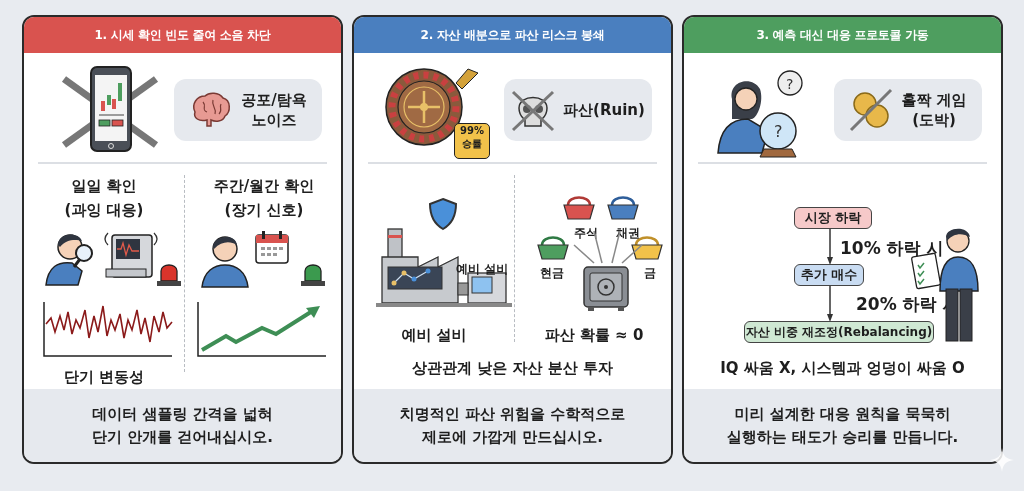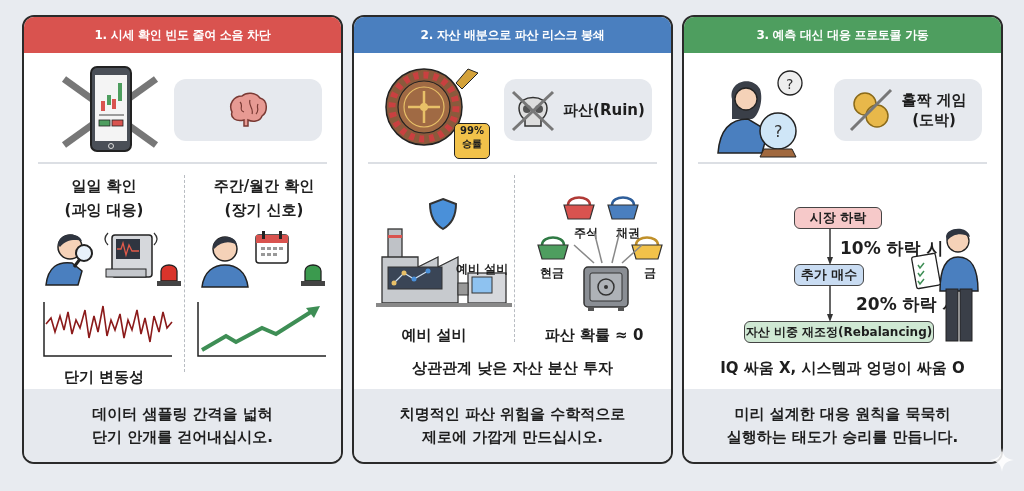--- a/index.html
+++ b/index.html
@@ -86,20 +86,22 @@
       <rect x="62" y="18" width="4" height="18" fill="#4e9e5f"></rect>
       <rect x="43" y="55" width="11" height="6" fill="#4e9e5f" stroke="#222" stroke-width="0.8"></rect>
       <rect x="56" y="55" width="11" height="6" fill="#d9534f" stroke="#222" stroke-width="0.8"></rect>
       <circle cx="55" cy="81" r="2.5" fill="none" stroke="#ddd" stroke-width="1"></circle>
     </svg>
     <div class="pill">
       <svg style="position:relative" width="44" height="40" viewBox="0 0 44 40">
         <path d="M6 22 C2 14 8 6 16 6 C20 2 30 2 34 8 C42 10 42 22 36 26 C34 32 26 32 22 30 L22 36 L18 36 L18 30 C10 32 4 28 6 22 Z" fill="#e79a93" stroke="#7a3a34" stroke-width="1.5"></path>
         <path d="M14 12 C18 16 12 20 18 22 M24 10 C22 16 28 18 26 24 M32 14 C30 18 34 20 30 24" fill="none" stroke="#7a3a34" stroke-width="1.2"></path>
       </svg>
+      <span class="pill-text">공포/탐욕
+노이즈</span>
     </div>
   </div>
 
   <div class="divider-h"></div>
   <div class="divider-v"></div>
 
   <div class="col-title" style="left:10px;width:140px;top:157px">일일 확인
 (과잉 대응)</div>
   <div class="col-title" style="left:170px;width:140px;top:157px">주간/월간 확인
 (장기 신호)</div>
@@ -281,21 +283,21 @@
         <line x1="2" y1="42" x2="42" y2="2" stroke="#777" stroke-width="3"></line>
       </svg>
       <span class="pill-text">홀짝 게임
 (도박)</span>
     </div>
   </div>
 
   <div class="divider-h"></div>
 
 
-  <div class="flow-box" style="left:110px;top:190px;width:88px;background:#f6c9c9">시장 하락</div>
+  <div class="flow-box" style="left:110px;top:190px;width:78px;background:#f6c9c9">시장 하락</div>
   <svg style="left:143px;top:212px" width="6" height="36" viewBox="0 0 6 36">
     <line x1="3" y1="0" x2="3" y2="30" stroke="#333" stroke-width="1.5"></line>
       <polygon points="0,28 6,28 3,36" fill="#333"></polygon>
   </svg>
   <div class="flow-label" style="left:156px;top:220px">10% 하락 시</div>
   <div class="flow-box" style="left:110px;top:247px;width:70px;background:#c9dcf2">추가 매수</div>
   <svg style="left:143px;top:269px" width="6" height="36" viewBox="0 0 6 36">
     <line x1="3" y1="0" x2="3" y2="30" stroke="#333" stroke-width="1.5"></line>
       <polygon points="0,28 6,28 3,36" fill="#333"></polygon>
   </svg>

